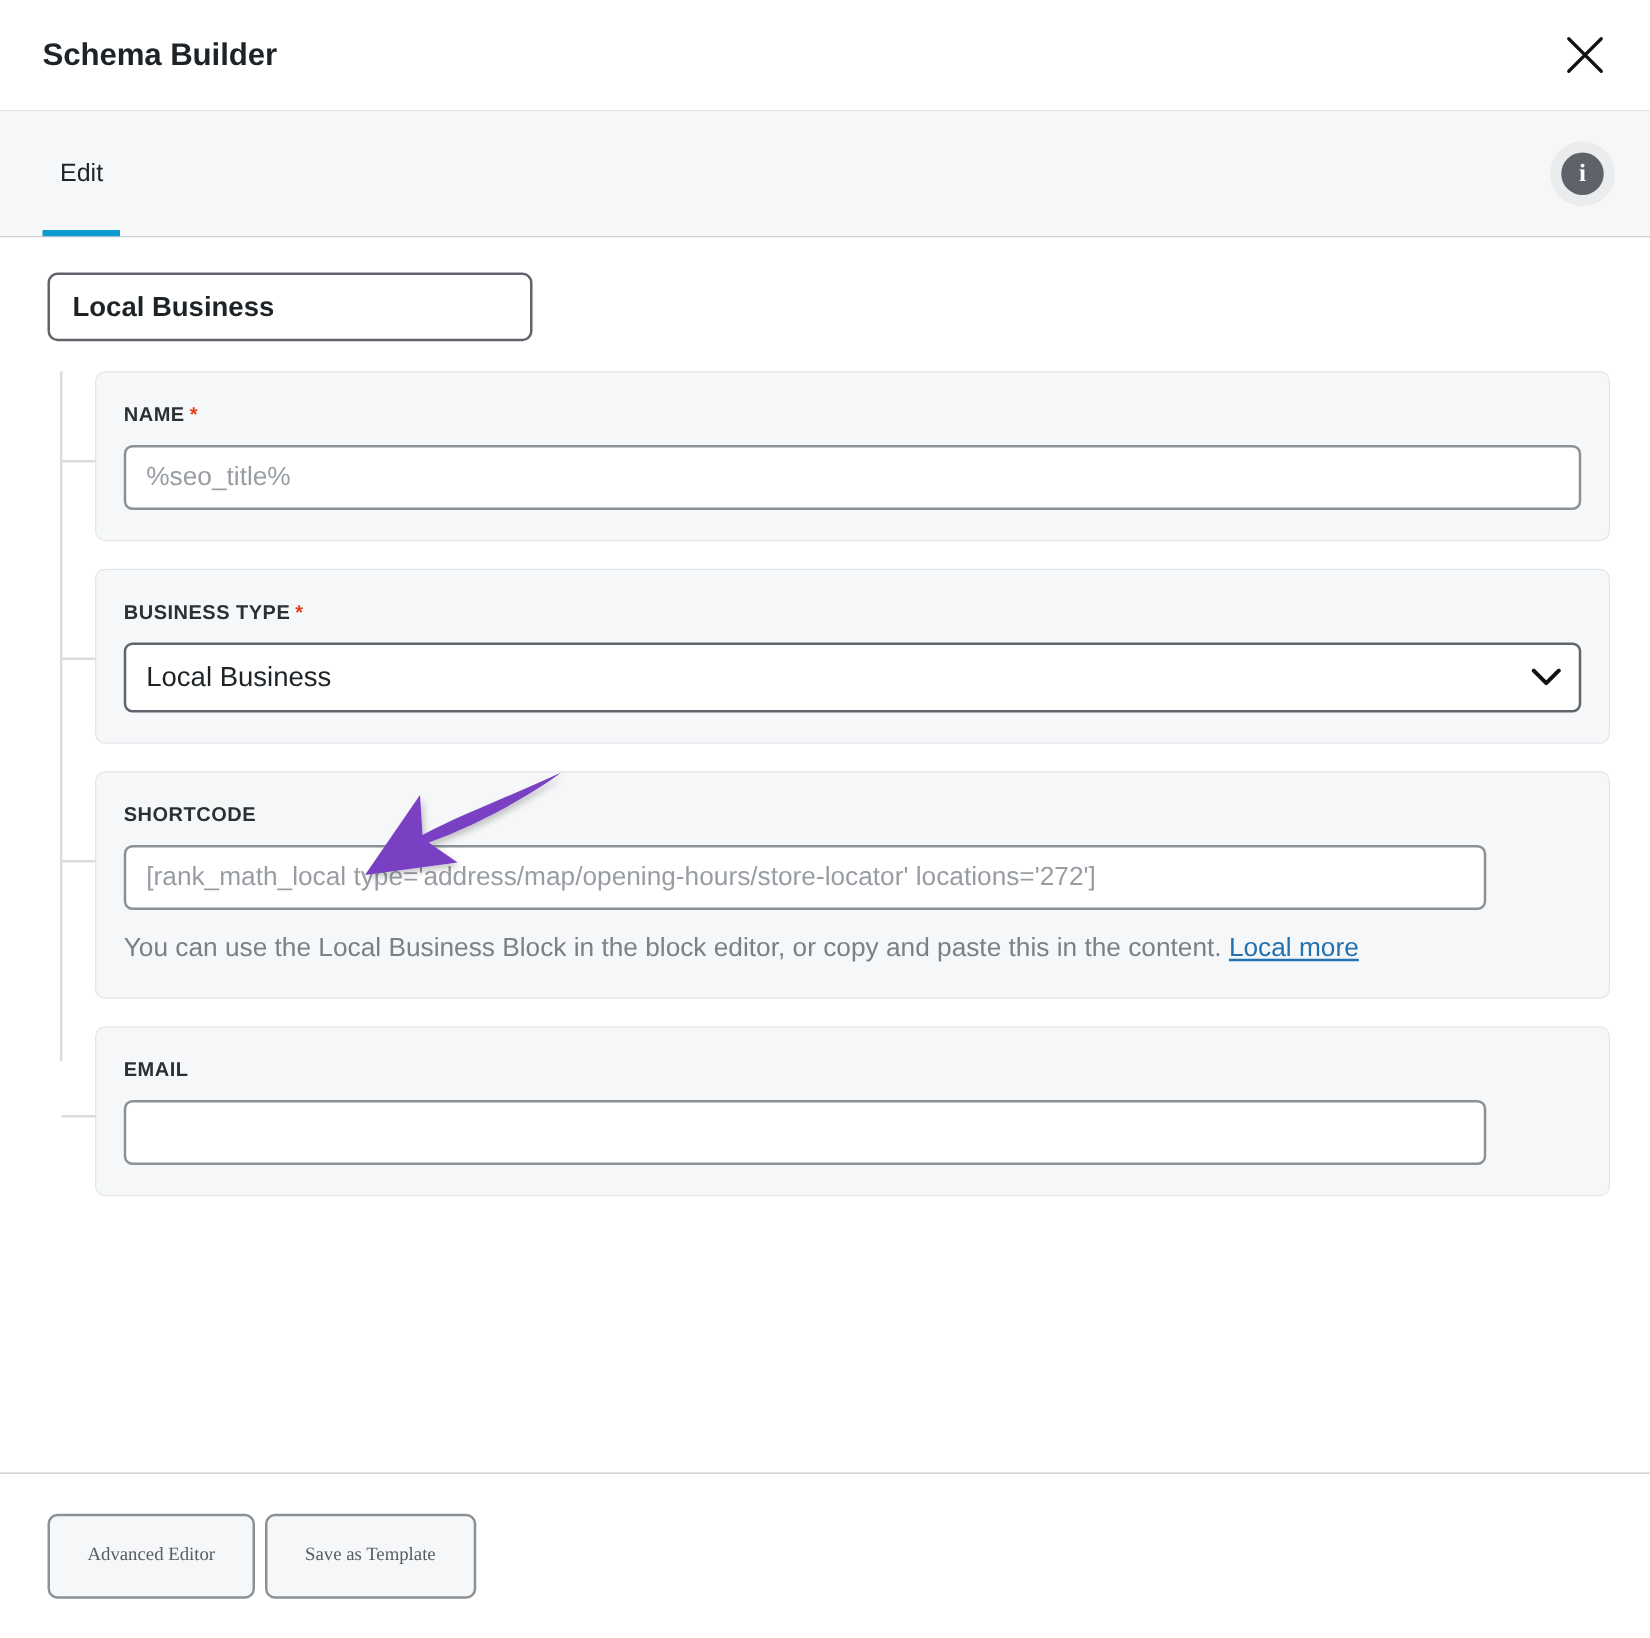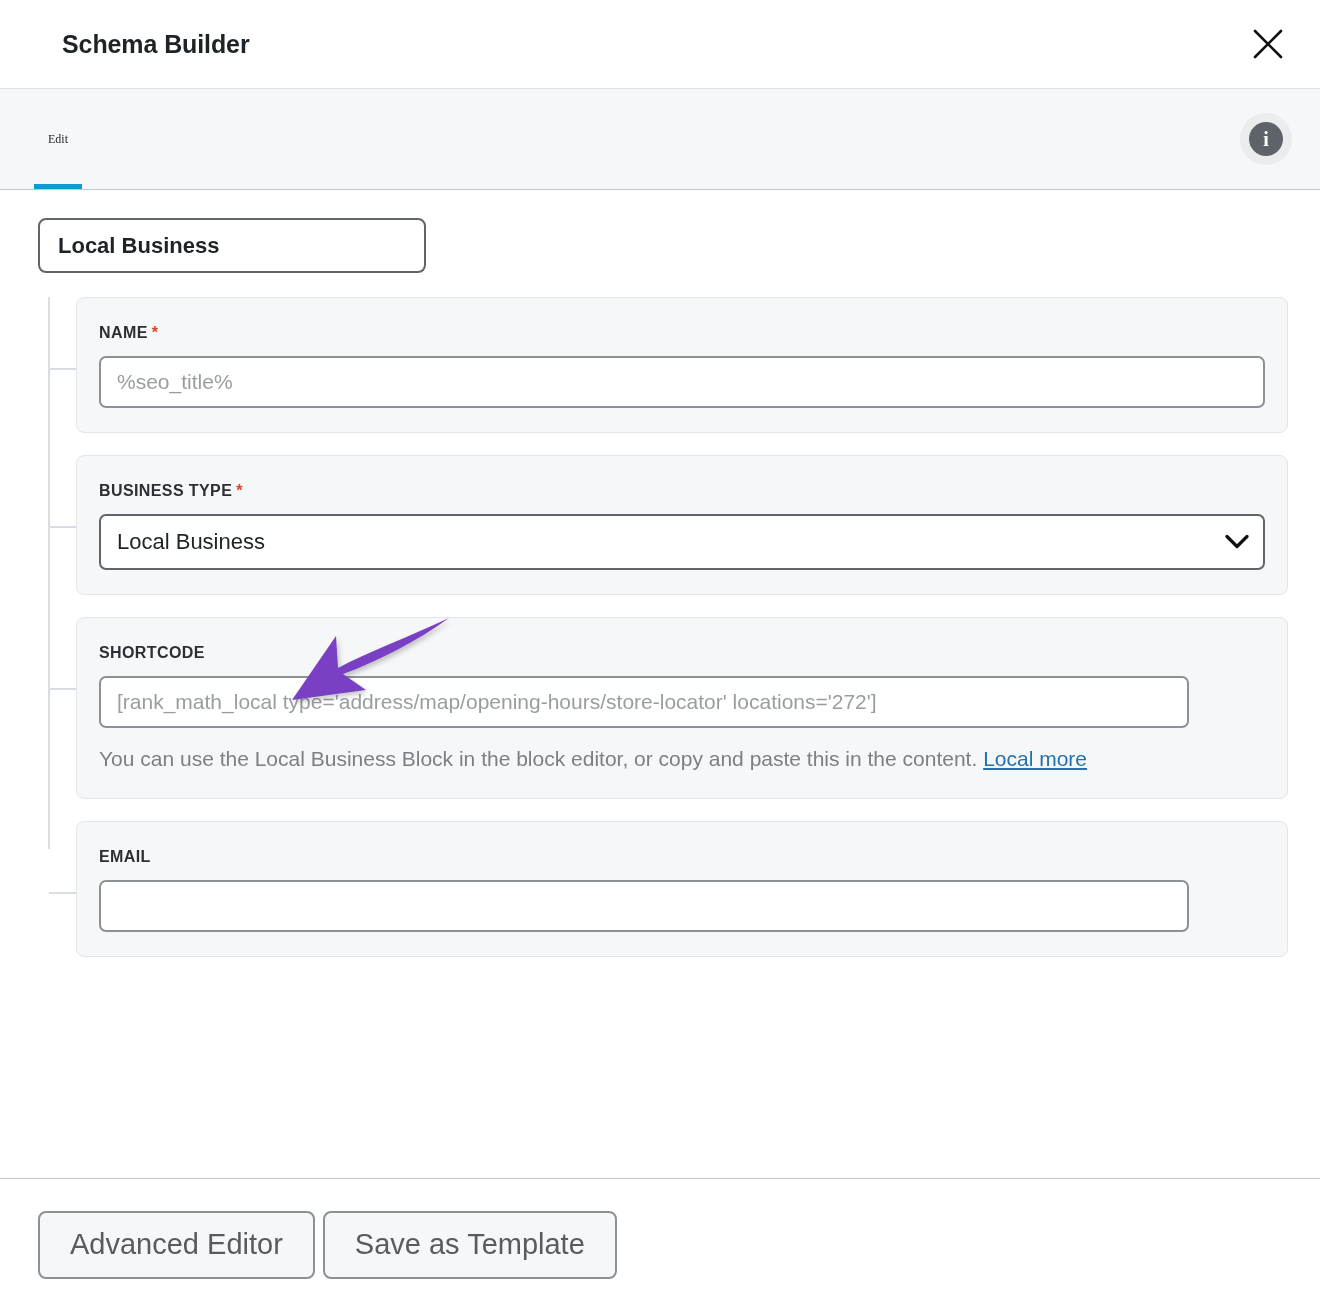--- a/index.html
+++ b/index.html
@@ -21,49 +21,48 @@
     position: absolute; top: 0; left: 0;
     width: 1320px; height: 89px;
     background: #ffffff;
     border-bottom: 1px solid #dfe2e6;
     display: flex; align-items: center;
     padding: 0 30px 0 34px;
   }
   .header-title {
     font-size: 25px; font-weight: bold; color: #1d2327;
     letter-spacing: -0.1px;
-    margin-left: 28px;
   }
   .close-btn {
     margin-left: auto;
     width: 44px; height: 44px;
     display: flex; align-items: center; justify-content: center;
     cursor: pointer;
     background: none; border: none;
   }
   .close-btn svg { display: block; }
 
   
   .tabbar {
     position: absolute; top: 89px; left: 0;
     width: 1320px; height: 101px;
     background: #f6f7f8;
     border-bottom: 1px solid #c3c7cc;
     display: flex; align-items: center;
     padding: 0 28px 0 34px;
   }
   .tab {
-    font-size: 12px; color: #646970;
+    font-size: 20px; color: #646970;
     padding: 0 14px;
     height: 100px;
     display: flex; align-items: center;
     cursor: pointer;
     position: relative;
     background: none; border: none;
-    font-family: Liberation Serif, serif;
+    font-family: Liberation Sans, sans-serif;
   }
   .tab.active { color: #1d2327; }
   .tab.active::after {
     content: "";
     position: absolute;
     left: 0; right: 0; bottom: 0;
     height: 5px;
     background: var(--accent, #0d9bd1);
   }
   .info-btn {
@@ -200,22 +199,22 @@
     position: absolute; bottom: 0; left: 0;
     width: 1320px; height: 132px;
     background: #ffffff;
     border-top: 1px solid #c3c7cc;
     display: flex; align-items: center;
     padding: 0 36px 0 38px;
   }
   .btn {
     height: 68px;
     border-radius: 8px;
-    font-family: Liberation Sans, sans-serif;
-    font-size: 29px;
+    font-family: Liberation Serif, serif;
+    font-size: 15px;
     cursor: pointer;
     display: flex; align-items: center; justify-content: center;
     padding: 0 30px;
   }
   .btn-secondary {
     background: #f6f7f8;
     border: 2px solid #8c9196;
     color: #575c61;
   }
   .btn-secondary + .btn-secondary { margin-left: 8px; }

